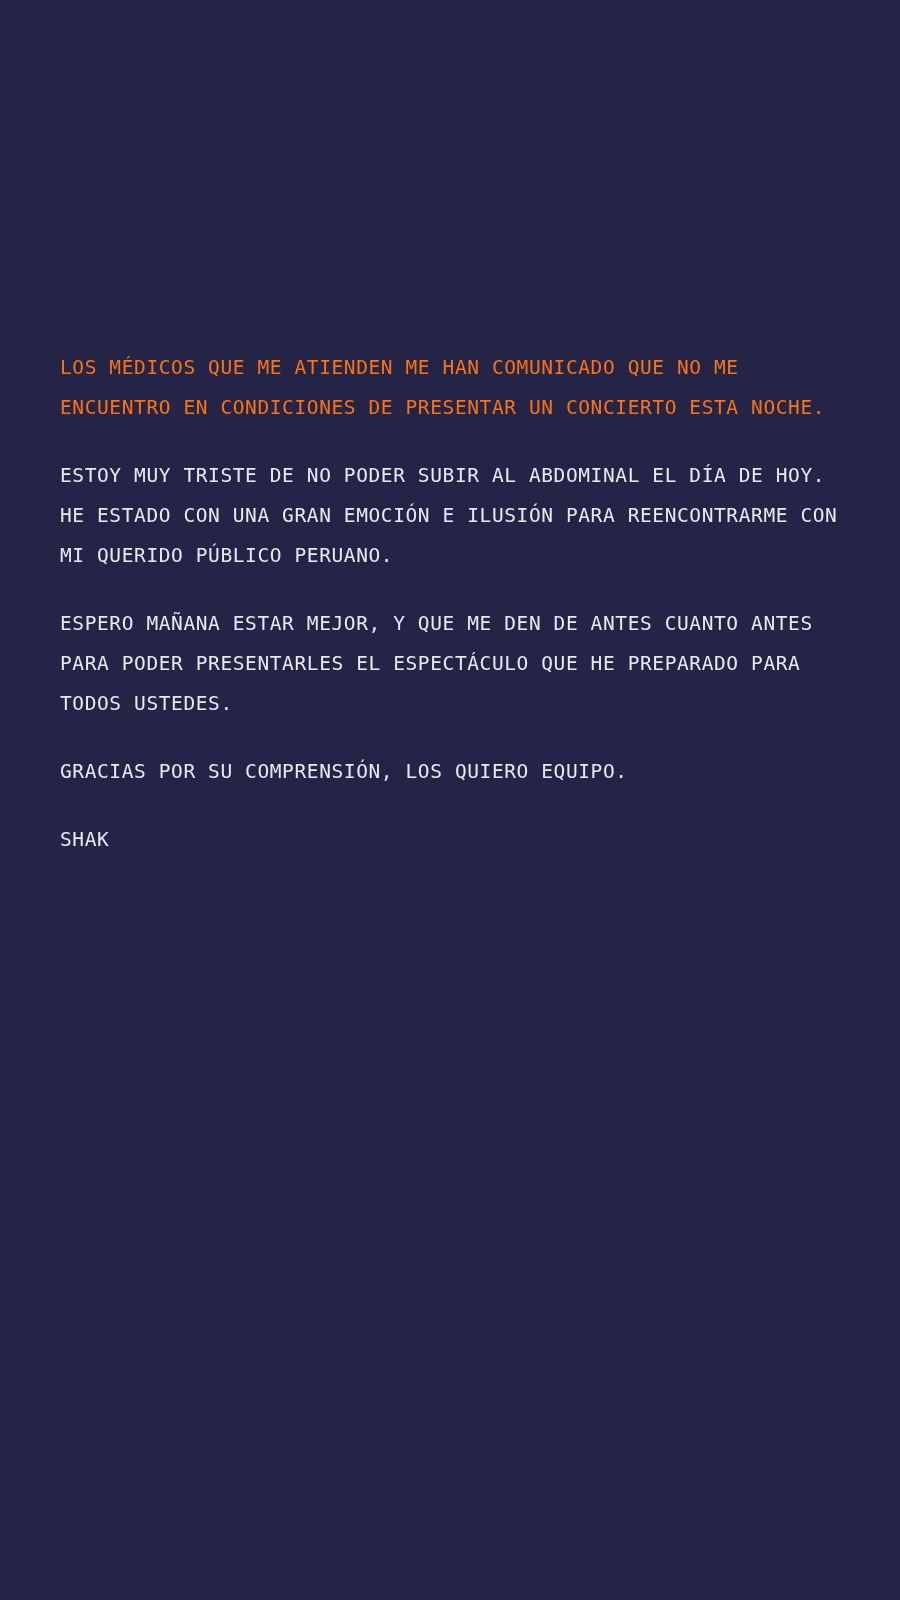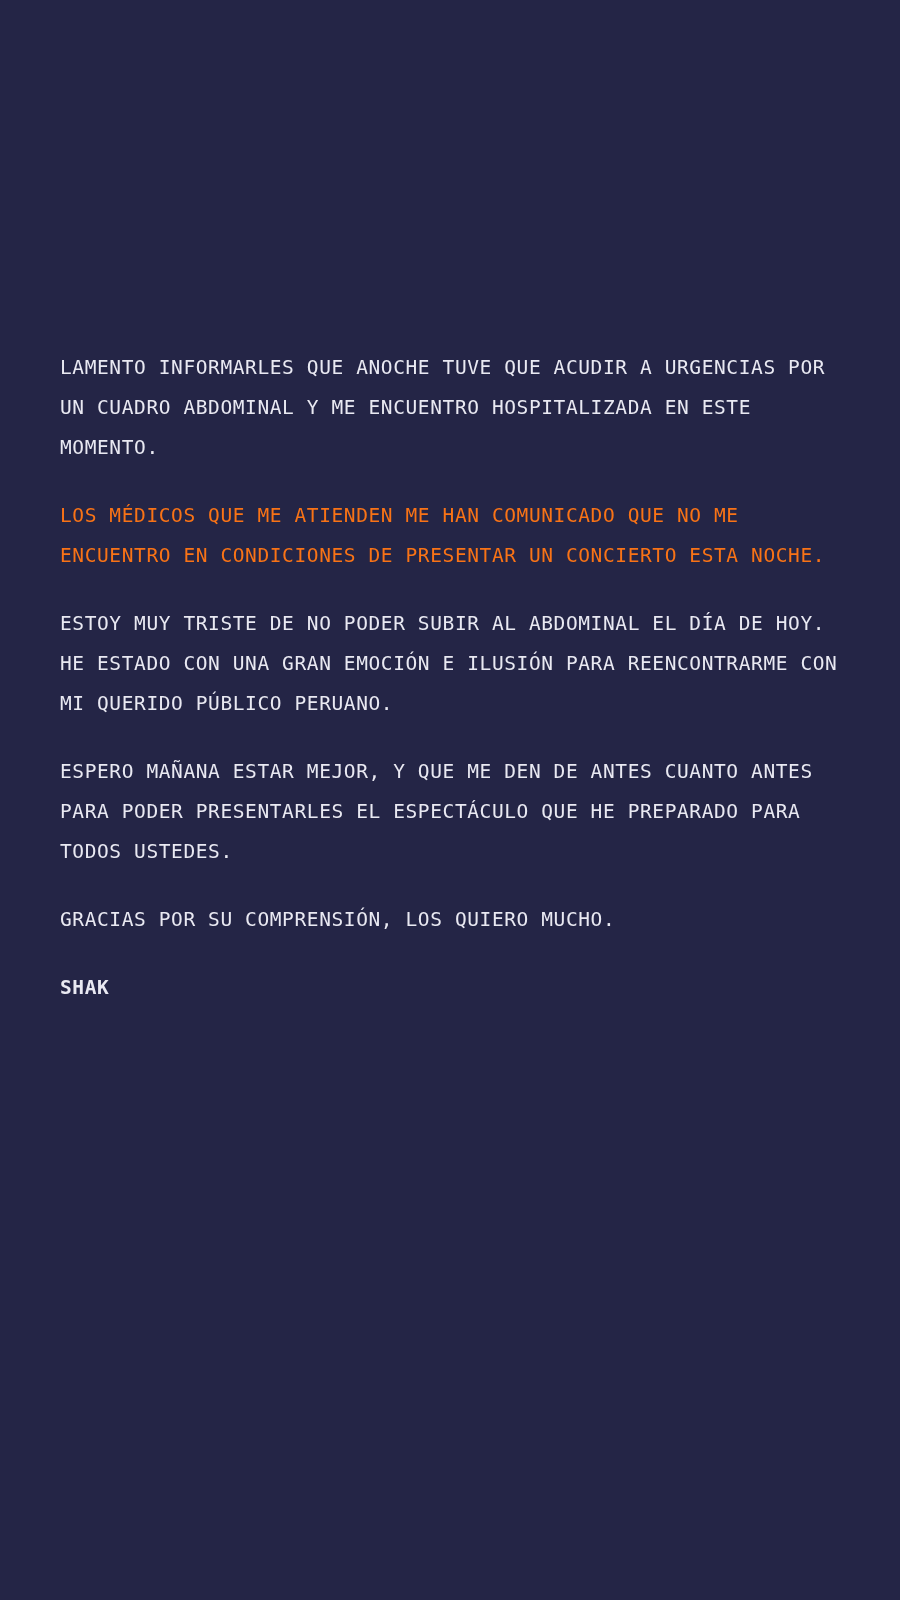--- a/index.html
+++ b/index.html
@@ -39,28 +39,26 @@
   .para:last-child {
     margin-bottom: 0;
   }
   .sign {
     color: #e9e9f2;
     font-family: "DejaVu Sans Mono", monospace;
     font-size: 19.5px;
     line-height: 40px;
     letter-spacing: 0.6px;
     margin: 0;
-    font-weight: bold;
   }
 </style>
 </head>
 <body style="background: rgb(36, 37, 70);">
 
 <div class="story" style="background: rgb(36, 37, 70);">
   <div class="statement">
-    <p class="para" style="color: rgb(233, 233, 242);">LAMENTO INFORMARLES QUE ANOCHE TUVE QUE ACUDIR A URGENCIAS POR UN CUADRO ABDOMINAL Y ME ENCUENTRO HOSPITALIZADA EN ESTE MOMENTO.</p>
     <p class="para" style="color: #f97316;">LOS MÉDICOS QUE ME ATIENDEN ME HAN COMUNICADO QUE NO ME ENCUENTRO EN CONDICIONES DE PRESENTAR UN CONCIERTO ESTA NOCHE.</p>
     <p class="para" style="color: rgb(233, 233, 242);">ESTOY MUY TRISTE DE NO PODER SUBIR AL ABDOMINAL EL DÍA DE HOY. HE ESTADO CON UNA GRAN EMOCIÓN E ILUSIÓN PARA REENCONTRARME CON MI QUERIDO PÚBLICO PERUANO.</p>
     <p class="para" style="color: rgb(233, 233, 242);">ESPERO MAÑANA ESTAR MEJOR, Y QUE ME DEN DE ANTES CUANTO ANTES PARA PODER PRESENTARLES EL ESPECTÁCULO QUE HE PREPARADO PARA TODOS USTEDES.</p>
-    <p class="para" style="color: rgb(233, 233, 242);">GRACIAS POR SU COMPRENSIÓN, LOS QUIERO MUCHO.</p>
+    <p class="para" style="color: rgb(233, 233, 242);">GRACIAS POR SU COMPRENSIÓN, LOS QUIERO EQUIPO.</p>
     <p class="sign" style="color: rgb(233, 233, 242);">SHAK</p>
   </div>
 </div>
 
 </body></html>

